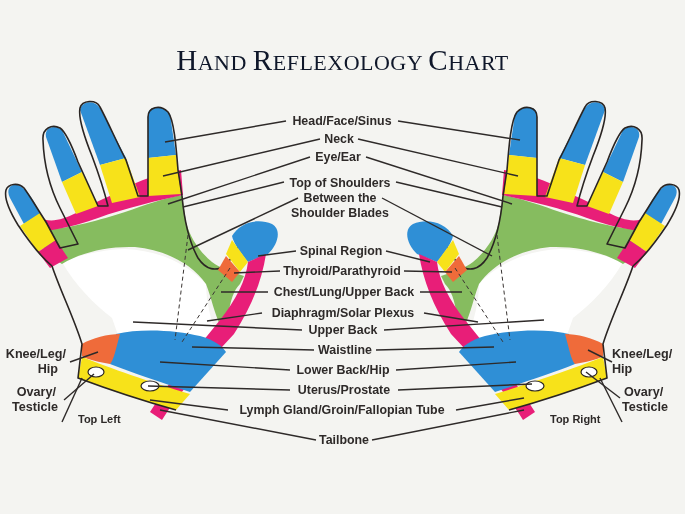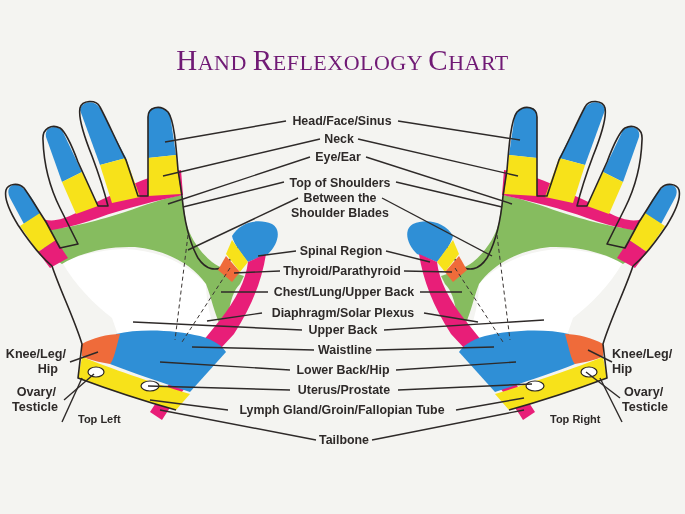--- a/index.html
+++ b/index.html
@@ -5,21 +5,21 @@
   html, body { margin: 0; padding: 0; }
   body {
     width: 685px; height: 514px; overflow: hidden;
     background: #f4f4f1;
     position: relative;
   }
   #stage { position: absolute; left: 0; top: 0; width: 685px; height: 514px; }
   .title {
     position: absolute; left: 0; top: 46px; width: 685px; text-align: center;
     font-family: "Liberation Serif", "DejaVu Serif", serif;
-    color: #701a75; font-size: 22px; letter-spacing: 0.5px;
+    color: #0f172a; font-size: 22px; letter-spacing: 0.5px;
     font-variant: small-caps; line-height: 1;
   }
   .title .big { font-size: 29px; }
   svg text {
     font-family: "Liberation Sans", "DejaVu Sans", sans-serif;
     font-weight: bold; fill: #2e2a29;
   }
   .lbl { font-size: 12.4px; }
   .side { font-size: 12.6px; }
   .corner { font-size: 11px; }

